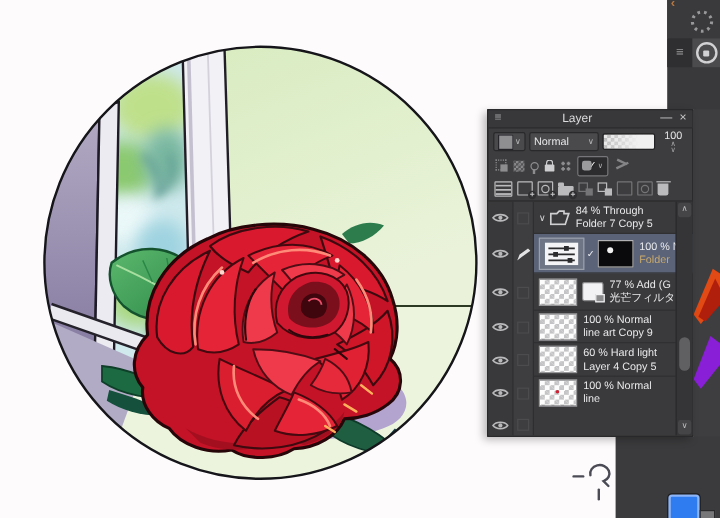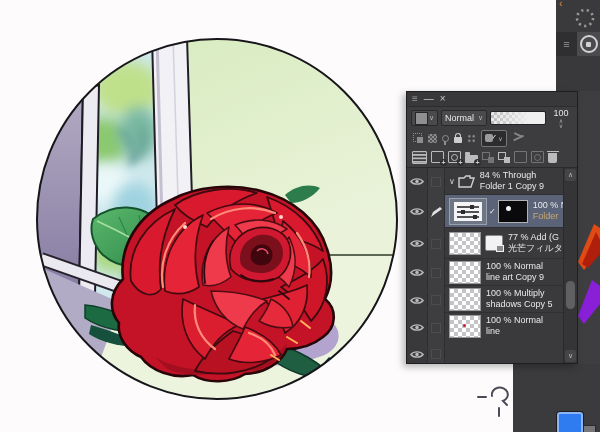--- a/index.html
+++ b/index.html
@@ -42,21 +42,21 @@
   .titlebar .menu{color:#9a9a9c;font-size:10px;line-height:10px;}
   .titlebar .title{flex:1;text-align:center;font-size:10px;color:#dcdcde;}
   .winbtn{color:#c9c9cb;font-size:10px;margin-left:6px;line-height:10px;}
 
   .controls{height:22px;flex:none;display:flex;align-items:center;gap:3px;padding:0 4px;}
   .dropbox{background:#4a4a4c;border:1px solid #29292b;border-radius:2px;height:16px;
            display:flex;align-items:center;justify-content:space-between;padding:0 3px;box-sizing:border-box;}
   .dropbox .chev{color:#b6b6b8;font-size:7px;}
   .colorsel{width:27px;}
   .colorsel .sw{width:11px;height:11px;background:#8f8f92;border:1px solid #26262a;}
-  .blendsel{width:46px;font-size:9px;color:#e8e8ea;}
+  .blendsel{width:58px;font-size:9px;color:#e8e8ea;}
   .slider{flex:1;height:12px;border:1px solid #232325;border-radius:2px;
           background-image:linear-gradient(90deg,rgba(245,245,245,0) 0%,#f0f0f0 70%),
             linear-gradient(45deg,#b9b9b9 25%,transparent 25%,transparent 75%,#b9b9b9 75%),
             linear-gradient(45deg,#b9b9b9 25%,#e8e8e8 25%,#e8e8e8 75%,#b9b9b9 75%);
           background-size:100% 100%,6px 6px,6px 6px;background-position:0 0,0 0,3px 3px;}
   .opacity{width:24px;display:flex;align-items:center;gap:1px;flex-direction:column;}
   .opacity .val{font-size:9px;color:#e4e4e6;}
   .spin{display:flex;flex-direction:column;line-height:5px;font-size:6px;color:#a8a8aa;}
 
   .lockrow{height:18px;flex:none;display:flex;align-items:center;gap:5px;padding:0 6px;}
@@ -315,20 +315,21 @@
       <path d="M 6,19 h 8"></path>
       <path d="M 20,18 a 8,7 0 1 1 11,5 l 4,4"></path>
       <path d="M 27,30 v 8"></path>
     </g>
   </svg>
 
   <div class="panel">
 
     <div class="titlebar">
       <span class="menu">≡</span>
+      <span class="title">Layer</span>
       <span class="winbtn">—</span>
       <span class="winbtn">×</span>
     </div>
 
     <div class="controls">
       <div class="dropbox colorsel">
         <span class="sw"></span>
         <span class="chev">∨</span>
       </div>
       <div class="dropbox blendsel">
@@ -490,21 +491,21 @@
       </div>
 
       <div class="rows">
         <div class="row" style="height:27px">
           <span class="fold-chev">∨</span>
           <svg width="17" height="13" viewBox="0 0 17 13">
             <path d="M1,3 L6,3 L8,1 L12,1 L12,3 L16,3 L13,12 L1,12 Z" fill="none" stroke="#cfcfd1" stroke-width="1.4"></path>
           </svg>
           <span class="txt">
             <div class="l1">84 % Through</div>
-            <div class="l2">Folder 1 Copy 9</div>
+            <div class="l2">Folder 7 Copy 5</div>
           </span>
         </div>
 
         <div class="row sel" style="height:33px">
           <span class="adj-thumb">
             <svg width="28" height="19" viewBox="0 0 28 19">
               <rect x="0" y="0" width="28" height="19" fill="#f4f4f6"></rect>
               <line x1="3" y1="5" x2="25" y2="5" stroke="#2b2b2d" stroke-width="1.6"></line>
               <line x1="3" y1="10" x2="25" y2="10" stroke="#2b2b2d" stroke-width="1.6"></line>
               <line x1="3" y1="15" x2="25" y2="15" stroke="#2b2b2d" stroke-width="1.6"></line>
@@ -535,28 +536,28 @@
         </div>
 
         <div class="row" style="height:27px">
           <span class="checker"></span>
           <span class="txt">
             <div class="l1">100 % Normal</div>
             <div class="l2">line art Copy 9</div>
           </span>
         </div>
 
-
-        <div class="row" style="height:27px">
+        <div class="row" style="height:28px">
           <span class="checker"></span>
           <span class="txt">
-            <div class="l1">100 % Multiply</div>
-            <div class="l2">shadows Copy 5</div>
-          </span>
-        </div>
+            <div class="l1">60 % Hard light</div>
+            <div class="l2">Layer 4 Copy 5</div>
+          </span>
+        </div>
+
 
         <div class="row" style="height:26px;border-bottom:none">
           <span class="checker">
               <span class="reddot"></span>
             </span>
           <span class="txt">
             <div class="l1">100 % Normal</div>
             <div class="l2">line</div>
           </span>
         </div>

